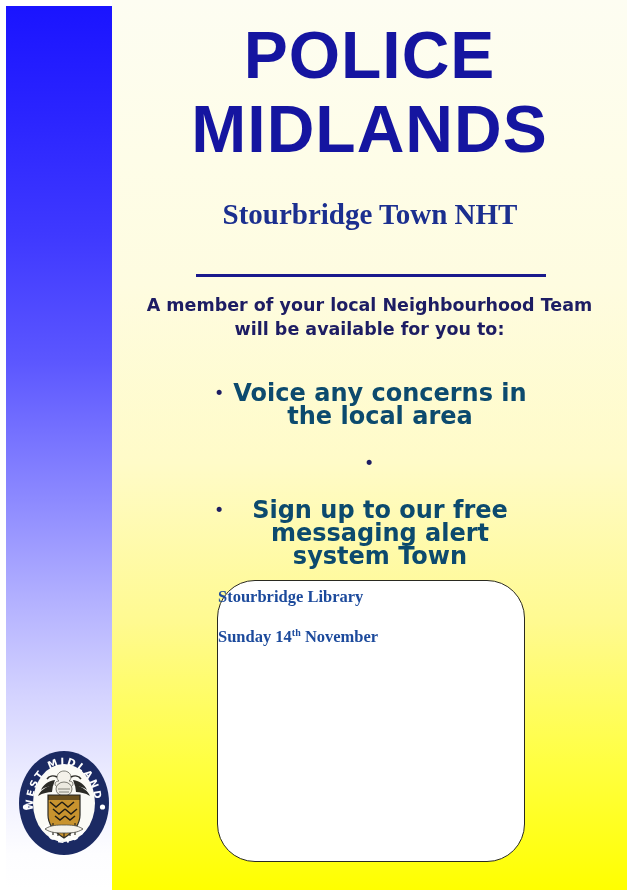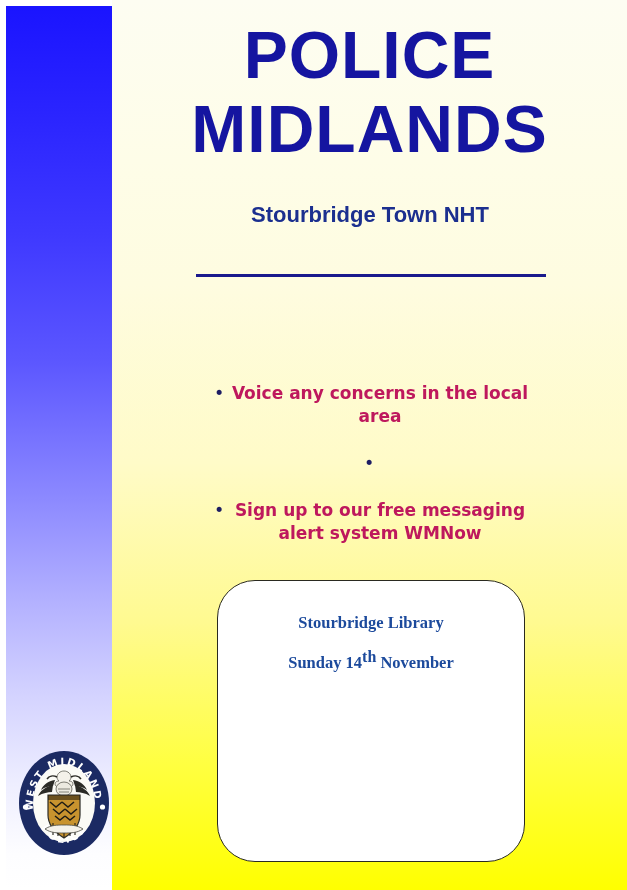--- a/index.html
+++ b/index.html
@@ -88,23 +88,23 @@
     color: #1515a0;
     white-space: nowrap;
   }
 
   .subtitle {
     position: absolute;
     left: 28px;
     top: 197px;
     width: 460px;
     text-align: center;
-    font-family: Liberation Sans, sans-serif;
-    font-weight: bold;
-    font-size: 22px;
+    font-family: Liberation Serif, serif;
+    font-weight: bold;
+    font-size: 29px;
     line-height: 35px;
     color: #1b2f8f;
   }
 
   .divider {
     position: absolute;
     left: 84px;
     top: 274px;
     width: 350px;
     height: 3px;
@@ -143,51 +143,50 @@
     line-height: 23px;
     color: #1d1d63;
     text-align: left;
   }
   .bullet-text {
     flex: 0 1 auto;
     max-width: 300px;
     text-align: center;
     font-family: "DejaVu Sans", sans-serif;
     font-weight: bold;
-    font-size: 17px;
+    font-size: 24px;
     line-height: 23px;
-    color: #be185d;
+    color: #0c4a6e;
   }
 
   
   .event-box {
     position: absolute;
     left: 105px;
     top: 580px;
     width: 308px;
     height: 282px;
     background: #ffffff;
     border: 1.5px solid #2a2a20;
     border-radius: 38px;
     box-sizing: border-box;
   }
   .event-inner {
-    padding-top: 32px;
-    text-align: center;
+    padding-top: 6px;
   }
   .event-line {
     font-family: "Liberation Serif", "DejaVu Serif", serif;
     font-weight: bold;
     font-size: 16.5px;
     line-height: 20px;
     color: #1c4a9c;
     margin-bottom: 20px;
   }
   .event-line sup {
-    font-size: 16px;
+    font-size: 10px;
     vertical-align: super;
     line-height: 0;
   }
 
   
   .badge {
     position: absolute;
     left: 17px;
     top: 747px;
     width: 94px;
@@ -210,35 +209,36 @@
 
     <div class="title-block">
       <div class="title-line">POLICE</div>
       <div class="title-line">MIDLANDS</div>
     </div>
 
     <div class="subtitle">Stourbridge Town NHT</div>
 
     <div class="divider"></div>
 
+    <div class="intro">A member of your local Neighbourhood Team will be available for you to:</div>
 
     <div class="bullets">
 
       <div class="bullet-item">
         <span class="bullet-dot">•</span>
         <span class="bullet-text">Voice any concerns in the local area</span>
       </div>
 
       <div class="bullet-item">
         <span class="bullet-dot">•</span>
       </div>
 
       <div class="bullet-item">
         <span class="bullet-dot">•</span>
-        <span class="bullet-text">Sign up to our free messaging alert system WMNow</span>
+        <span class="bullet-text">Sign up to our free messaging alert system Town</span>
       </div>
 
     </div>
 
     <div class="event-box">
       <div class="event-inner">
         <div class="event-line">Stourbridge Library</div>
         <div class="event-line"><span>Sunday 14</span><sup>th</sup><span> November</span></div>
       </div>
     </div>

